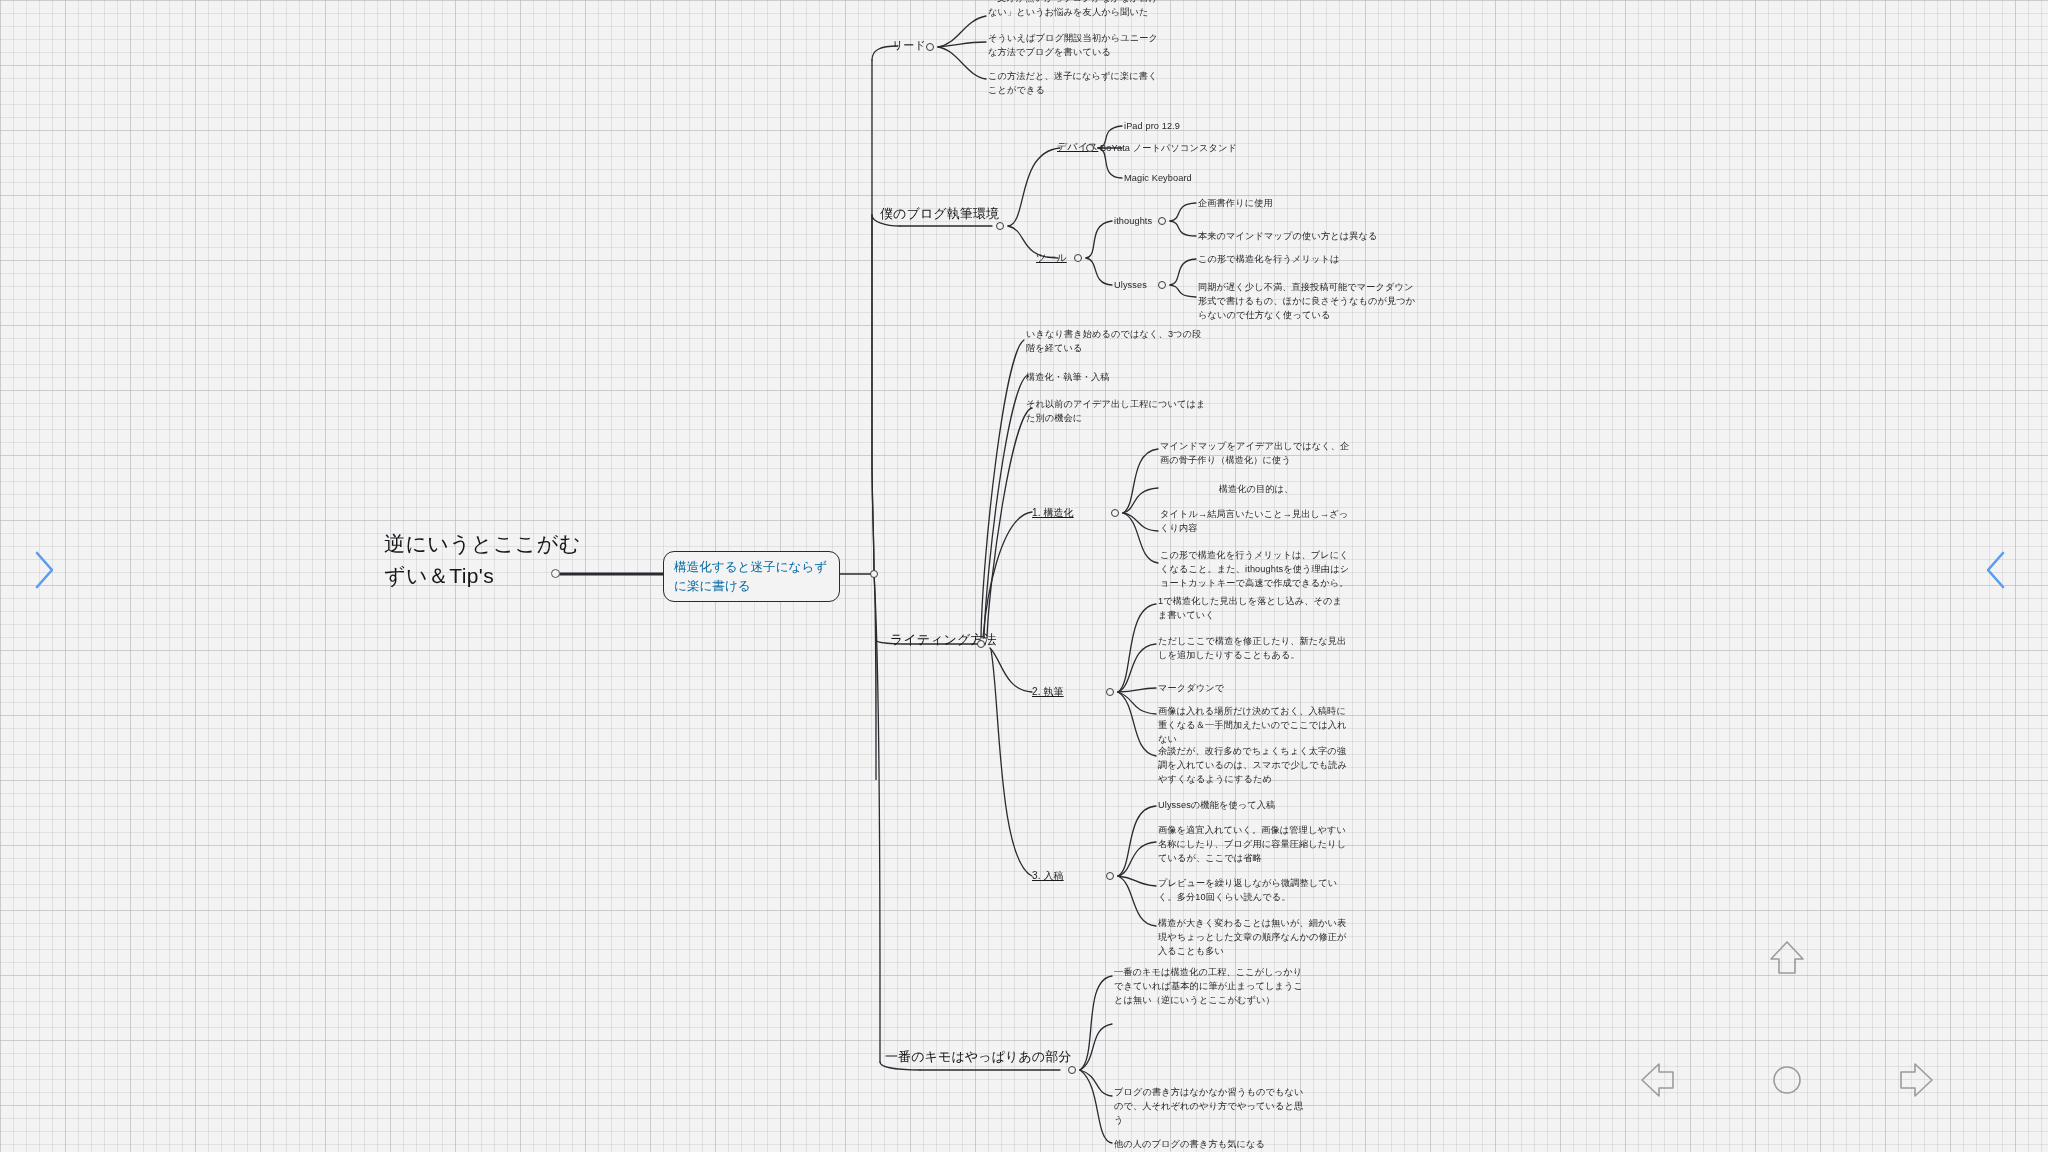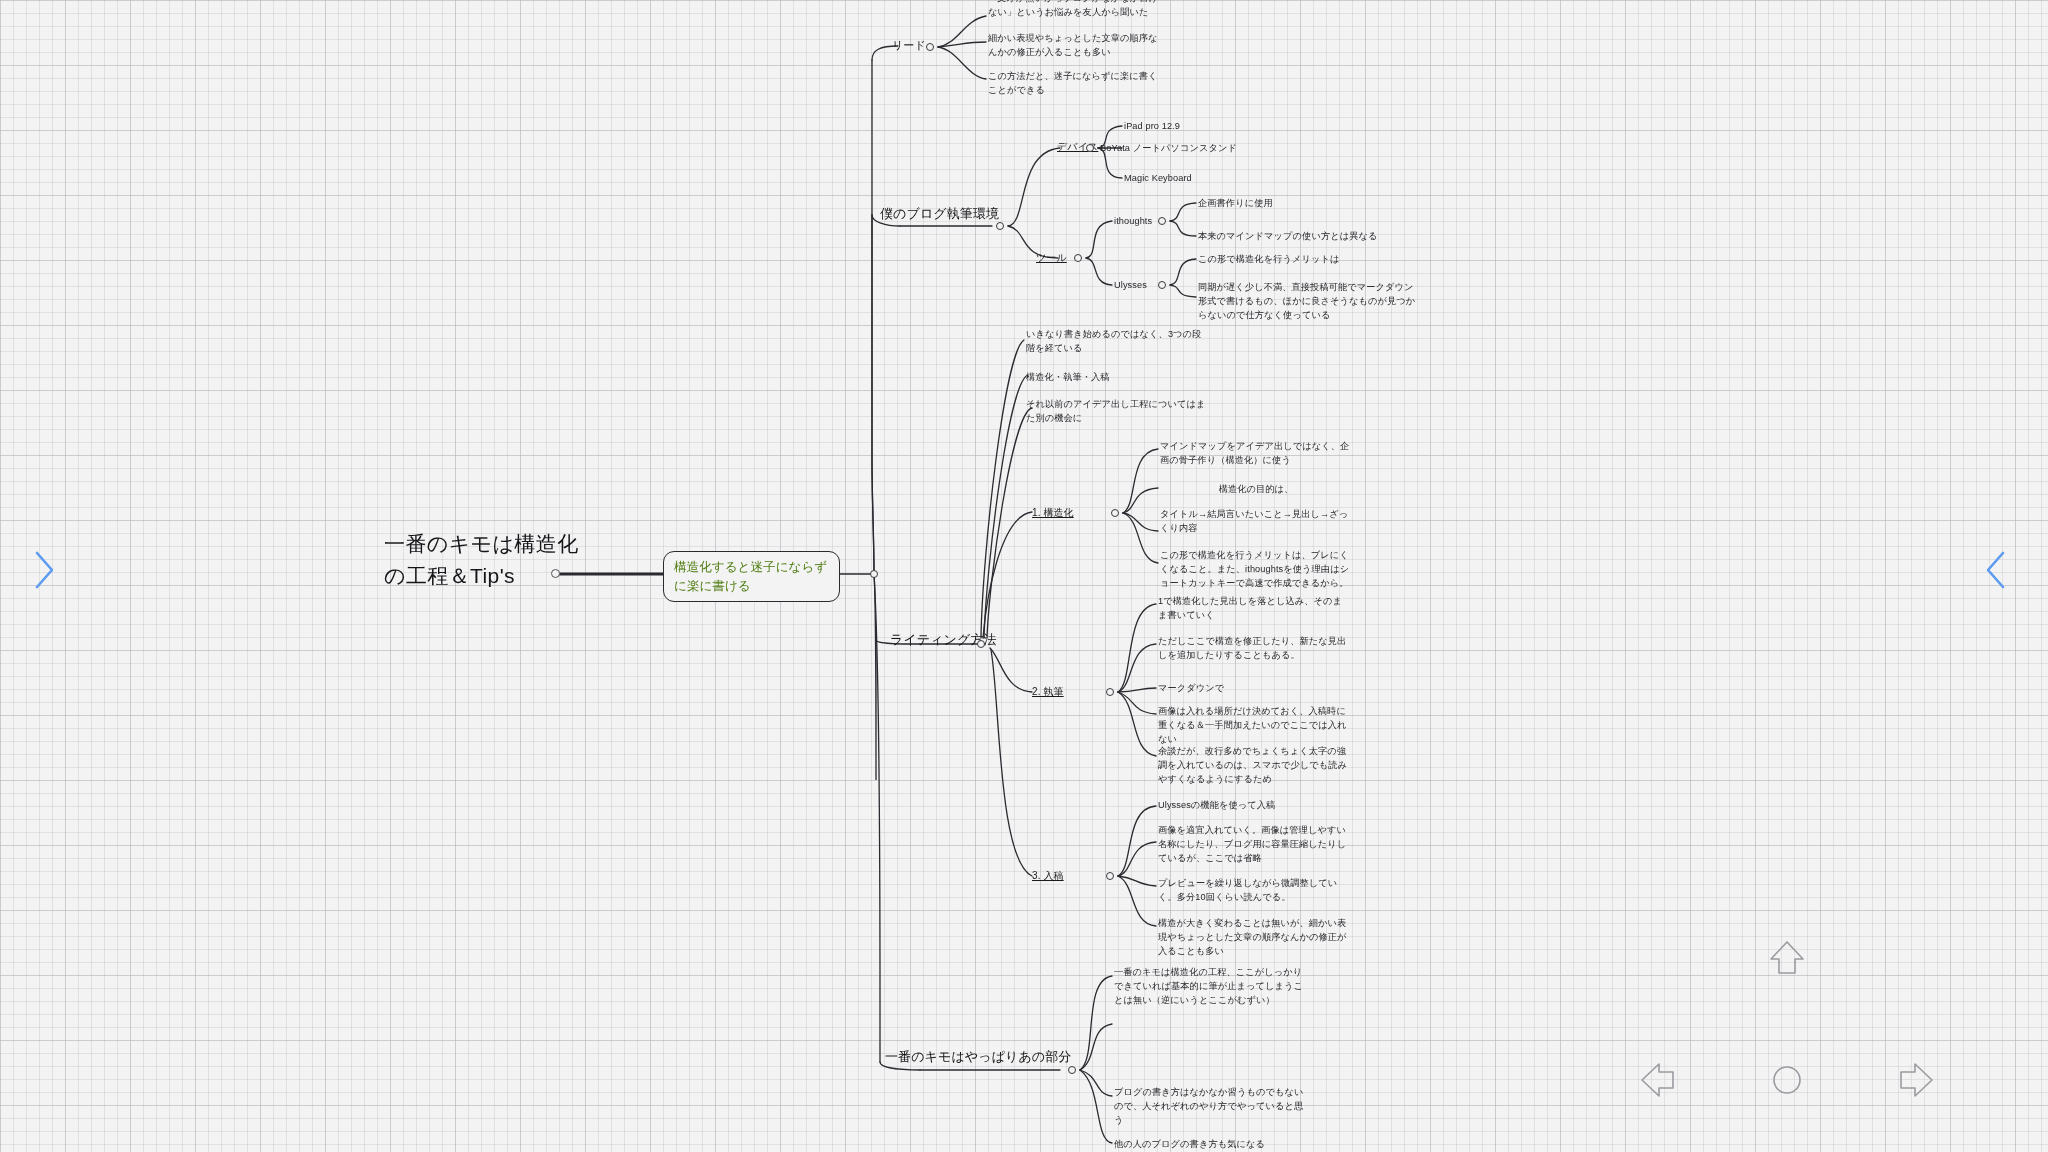--- a/index.html
+++ b/index.html
@@ -47,21 +47,21 @@
   }
   
   #main-bubble {
     position:absolute; left:663px; top:551px;
     width: 177px; min-height: 46px;
     border: 1.4px solid #2a2a30;
     border-radius: 11px;
     background: #f3f3f3;
     padding: 6px 9px 6px 10px;
     font-size: 12.6px; line-height: 1.48;
-    color:#4d7c0f;
+    color:#0369a1;
   }
 
   
   .dot {
     position:absolute; width:8px; height:8px;
     border:1.2px solid #3a3a40; border-radius:50%;
     background:#f3f3f3;
   }
   .rootdot {
     position:absolute; width:9px; height:9px;
@@ -163,31 +163,31 @@
       <path d="M880,1062 C880,1068 900,1070 920,1070"></path>
       <path d="M920,1070 L1060,1070"></path>
 
       <path d="M1080,1070 C1098,1058 1082,980 1112,976"></path>
       <path d="M1080,1070 C1098,1060 1088,1028 1112,1024"></path>
       <path d="M1080,1070 C1100,1076 1094,1094 1112,1096"></path>
       <path d="M1080,1070 C1102,1086 1094,1140 1112,1143"></path>
     </g>
   </svg>
 
-  <div id="root-title">一番のキモは構造化の工程＆Tip's</div>
+  <div id="root-title">逆にいうとここがむずい＆Tip's</div>
   <div class="rootdot" style="left:551px; top:569px;"></div>
 
   <div id="main-bubble">構造化すると迷子にならずに楽に書ける</div>
   <div class="dot" style="left:870px; top:570px;"></div>
 
   <div class="nd mid2" style="left:892px; top:38px;">リード</div>
   <div class="dot" style="left:926px; top:43px;"></div>
 
   <div class="nd leaf" style="left:988px; top:-8px; width:178px;">「文才が無いからブログがなかなか書けない」というお悩みを友人から聞いた</div>
-  <div class="nd leaf" style="left:988px; top:32px; width:178px;">細かい表現やちょっとした文章の順序なんかの修正が入ることも多い</div>
+  <div class="nd leaf" style="left:988px; top:32px; width:178px;">そういえばブログ開設当初からユニークな方法でブログを書いている</div>
   <div class="nd leaf" style="left:988px; top:70px; width:178px;">この方法だと、迷子にならずに楽に書くことができる</div>
 
   <div class="nd branch" style="left:880px; top:205px;">僕のブログ執筆環境</div>
   <div class="dot" style="left:996px; top:222px;"></div>
 
   <div class="nd mid" style="left:1057px; top:140px;">デバイス</div>
   <div class="dot" style="left:1086px; top:144px;"></div>
   <div class="nd leaf" style="left:1124px; top:120px; width:160px;">iPad pro 12.9</div>
   <div class="nd leaf" style="left:1100px; top:142px; width:190px;">BoYata ノートパソコンスタンド</div>
   <div class="nd leaf" style="left:1124px; top:172px; width:160px;">Magic Keyboard</div>

